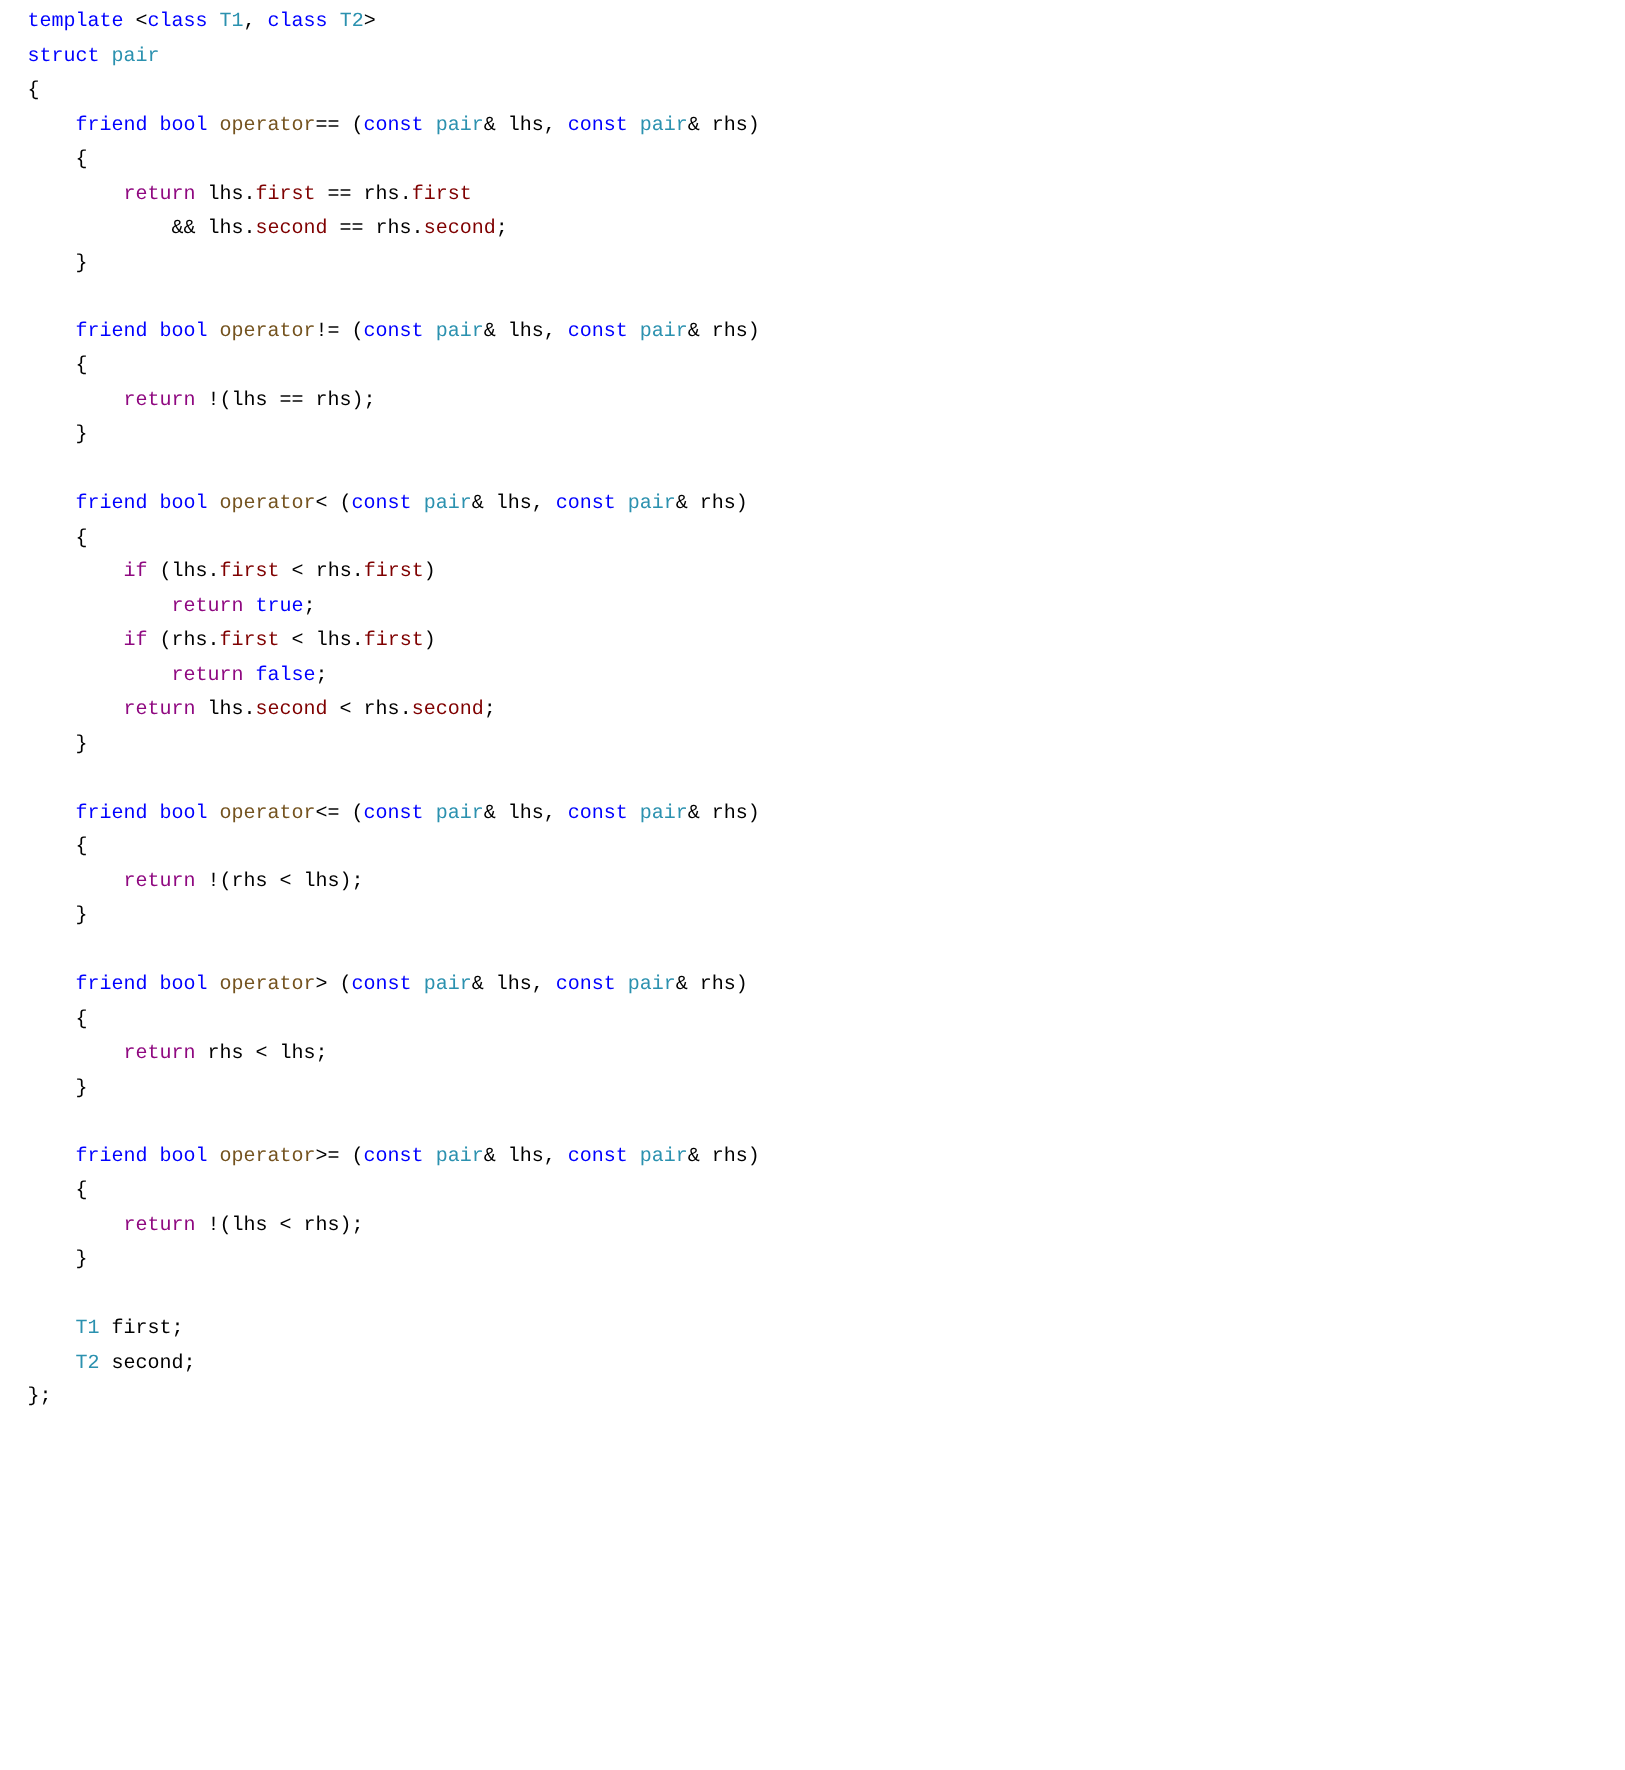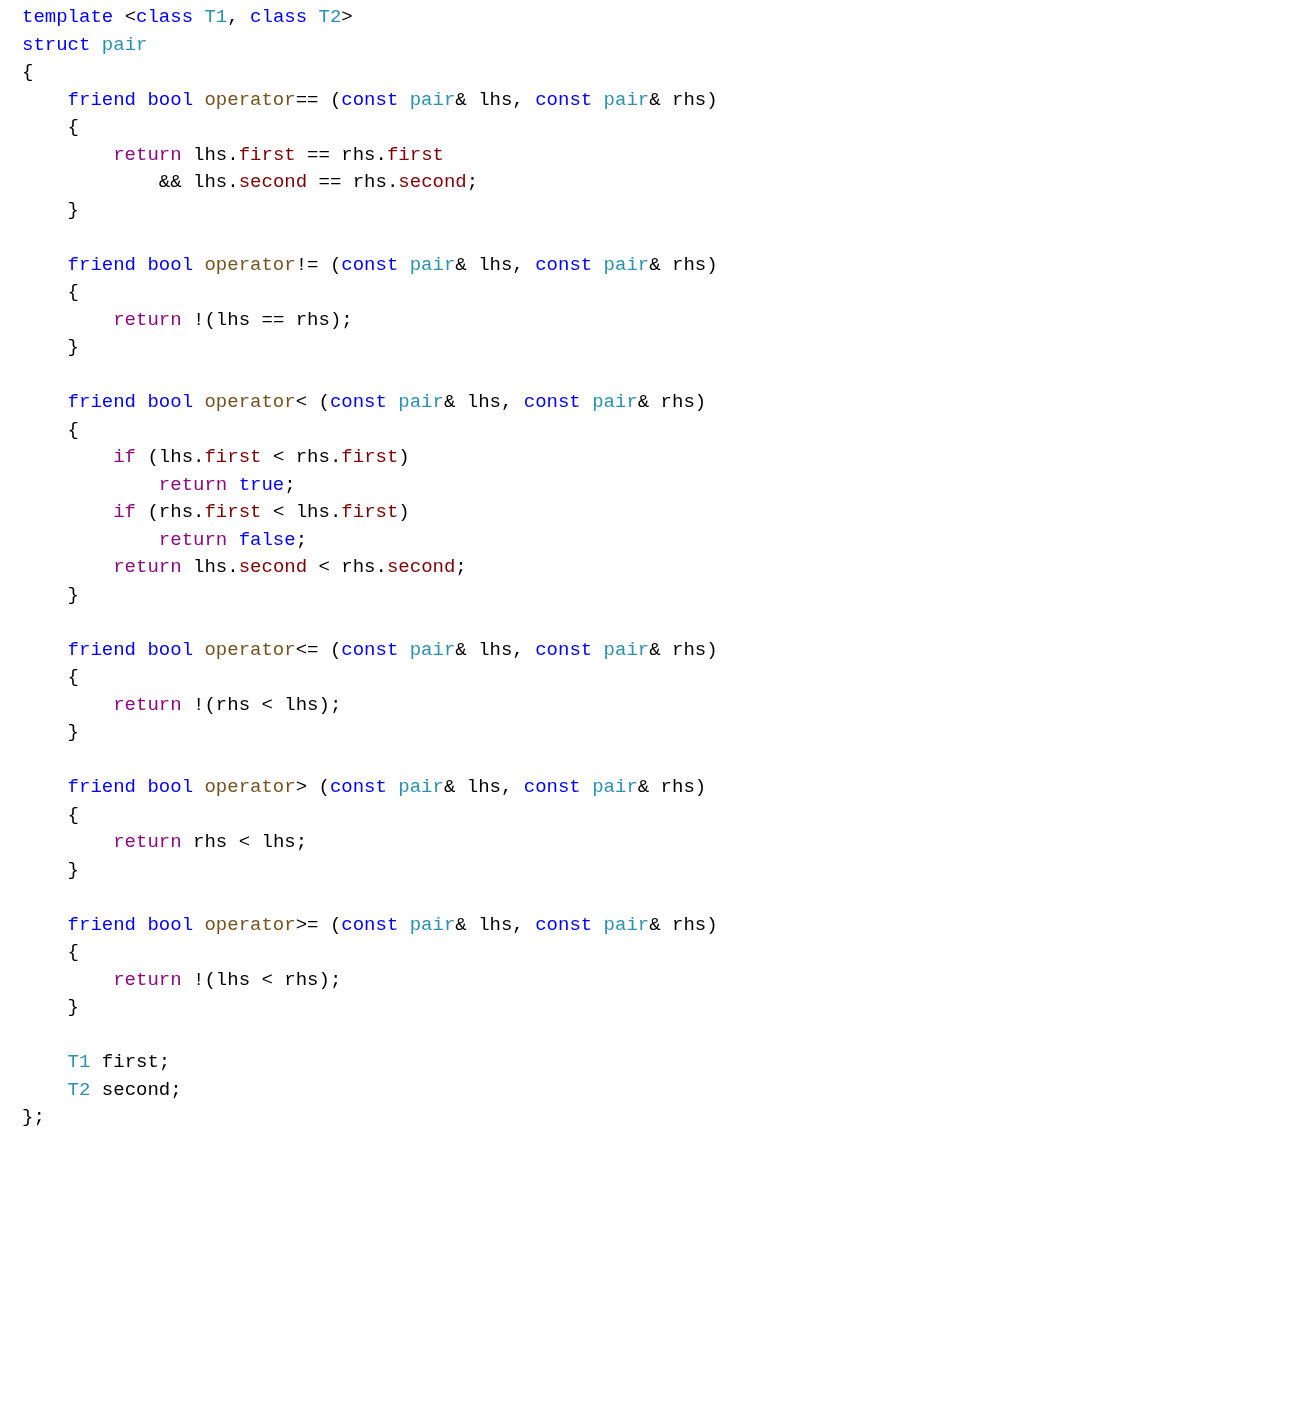--- a/index.html
+++ b/index.html
@@ -2,21 +2,21 @@
 <html><head>
 <meta charset="utf-8">
 <style>
   html, body {
     margin: 0;
     padding: 0;
     background: #ffffff;
   }
   pre.code {
     font-family: Consolas, "Courier New", monospace;
-    font-size: 19px;
+    font-size: 16px;
     line-height: 27.5px;
     margin: 0;
     padding: 4px 0 0 22px;
     white-space: pre;
     color: #000000;
   }
   .kw   { color: #0000ff; }   
   .kw2  { color: #8f0880; }   
   .tp   { color: #2b91af; }   
   .fn   { color: #74531f; }   

